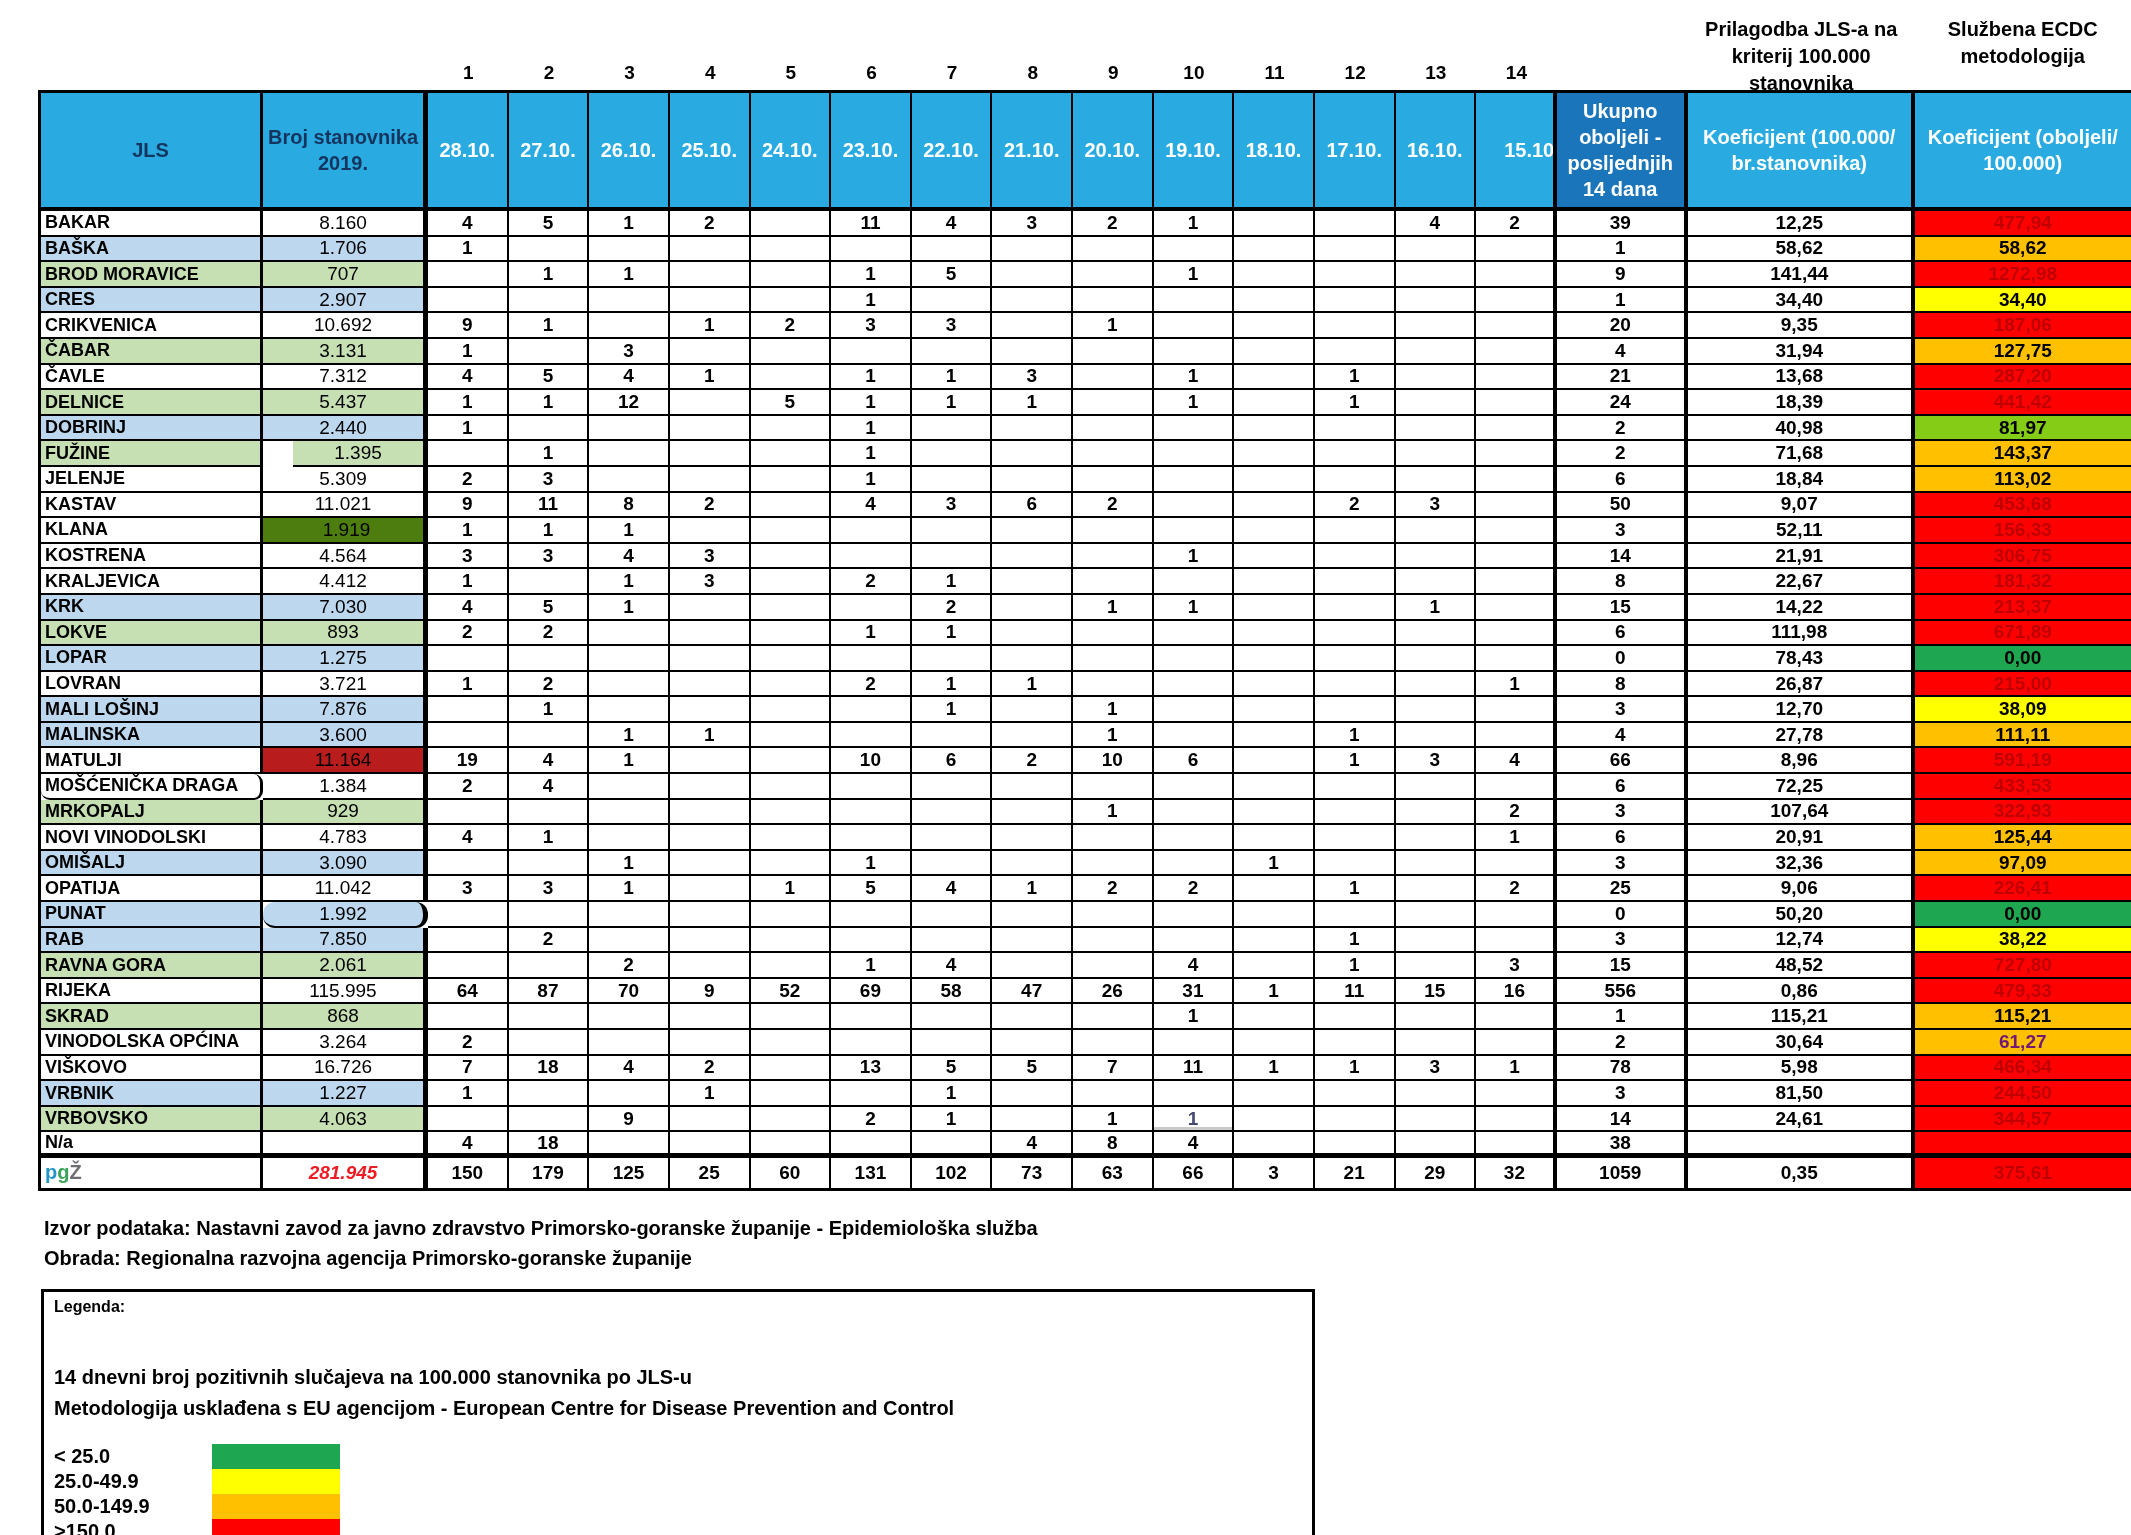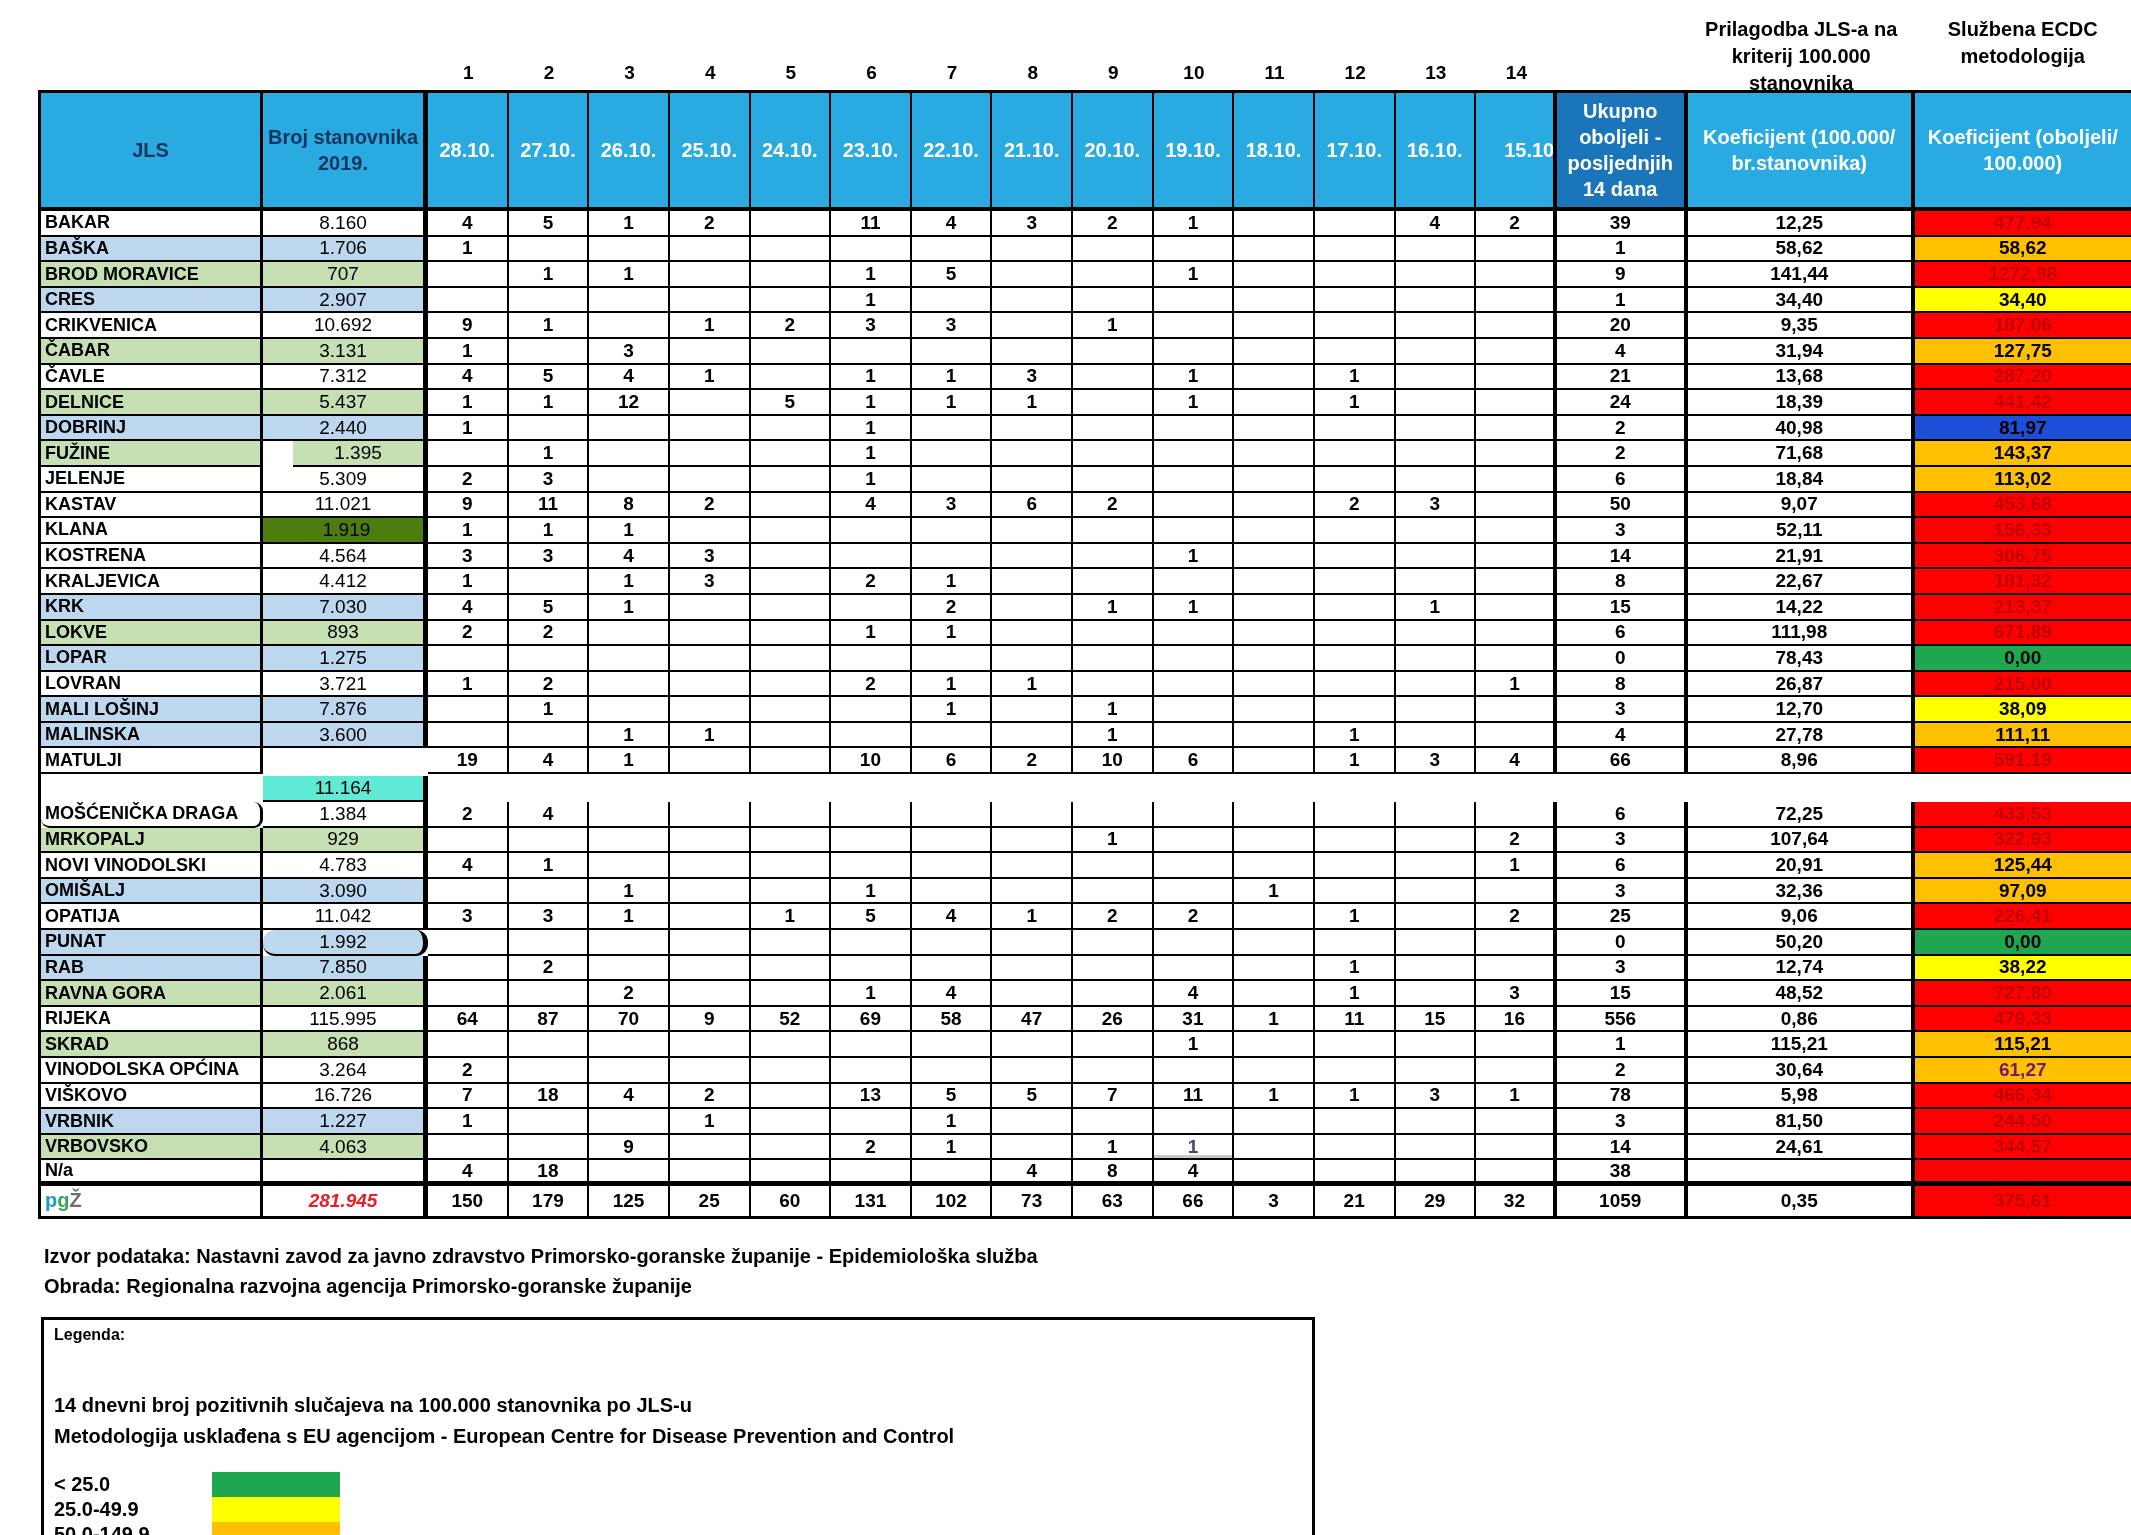--- a/index.html
+++ b/index.html
@@ -245,21 +245,21 @@
     <div class="cell day h-row"></div>
     <div class="cell day h-row"></div>
     <div class="cell day h-row"></div>
     <div class="cell day h-row"></div>
     <div class="cell day h-row"></div>
     <div class="cell day h-row"></div>
     <div class="cell day h-row"></div>
     <div class="cell day h-row c-d13"></div>
     <div class="cell tot c-tot h-row">2</div>
     <div class="cell k1 c-k1 h-row">40,98</div>
-    <div class="cell k2 c-k2 h-row" style="background: #1d4ed8; color: rgb(0, 0, 0);">81,97</div>
+    <div class="cell k2 c-k2 h-row" style="background: #84cc16; color: rgb(0, 0, 0);">81,97</div>
     <div class="cell name c-jls h-row" style="background: rgb(198, 224, 180);">FUŽINE</div>
     <div class="cell pop c-pop h-row" style="background: rgb(198, 224, 180); margin-left: 30px;">1.395</div>
     <div class="cell day h-row"></div>
     <div class="cell day h-row">1</div>
     <div class="cell day h-row"></div>
     <div class="cell day h-row"></div>
     <div class="cell day h-row"></div>
     <div class="cell day h-row">1</div>
     <div class="cell day h-row"></div>
     <div class="cell day h-row"></div>
@@ -475,21 +475,21 @@
     <div class="cell day h-row">1</div>
     <div class="cell day h-row"></div>
     <div class="cell day h-row"></div>
     <div class="cell day h-row">1</div>
     <div class="cell day h-row"></div>
     <div class="cell day h-row c-d13"></div>
     <div class="cell tot c-tot h-row">4</div>
     <div class="cell k1 c-k1 h-row">27,78</div>
     <div class="cell k2 c-k2 h-row" style="background: rgb(255, 192, 0); color: rgb(0, 0, 0);">111,11</div>
     <div class="cell name c-jls h-row" style="background: rgb(255, 255, 255);">MATULJI</div>
-    <div class="cell pop c-pop h-row" style="background: #5eead4; margin-top: 28px;">11.164</div>
+    <div class="cell pop c-pop h-row" style="background: #b91c1c;">11.164</div>
     <div class="cell day h-row">19</div>
     <div class="cell day h-row">4</div>
     <div class="cell day h-row">1</div>
     <div class="cell day h-row"></div>
     <div class="cell day h-row"></div>
     <div class="cell day h-row">10</div>
     <div class="cell day h-row">6</div>
     <div class="cell day h-row">2</div>
     <div class="cell day h-row">10</div>
     <div class="cell day h-row">6</div>

